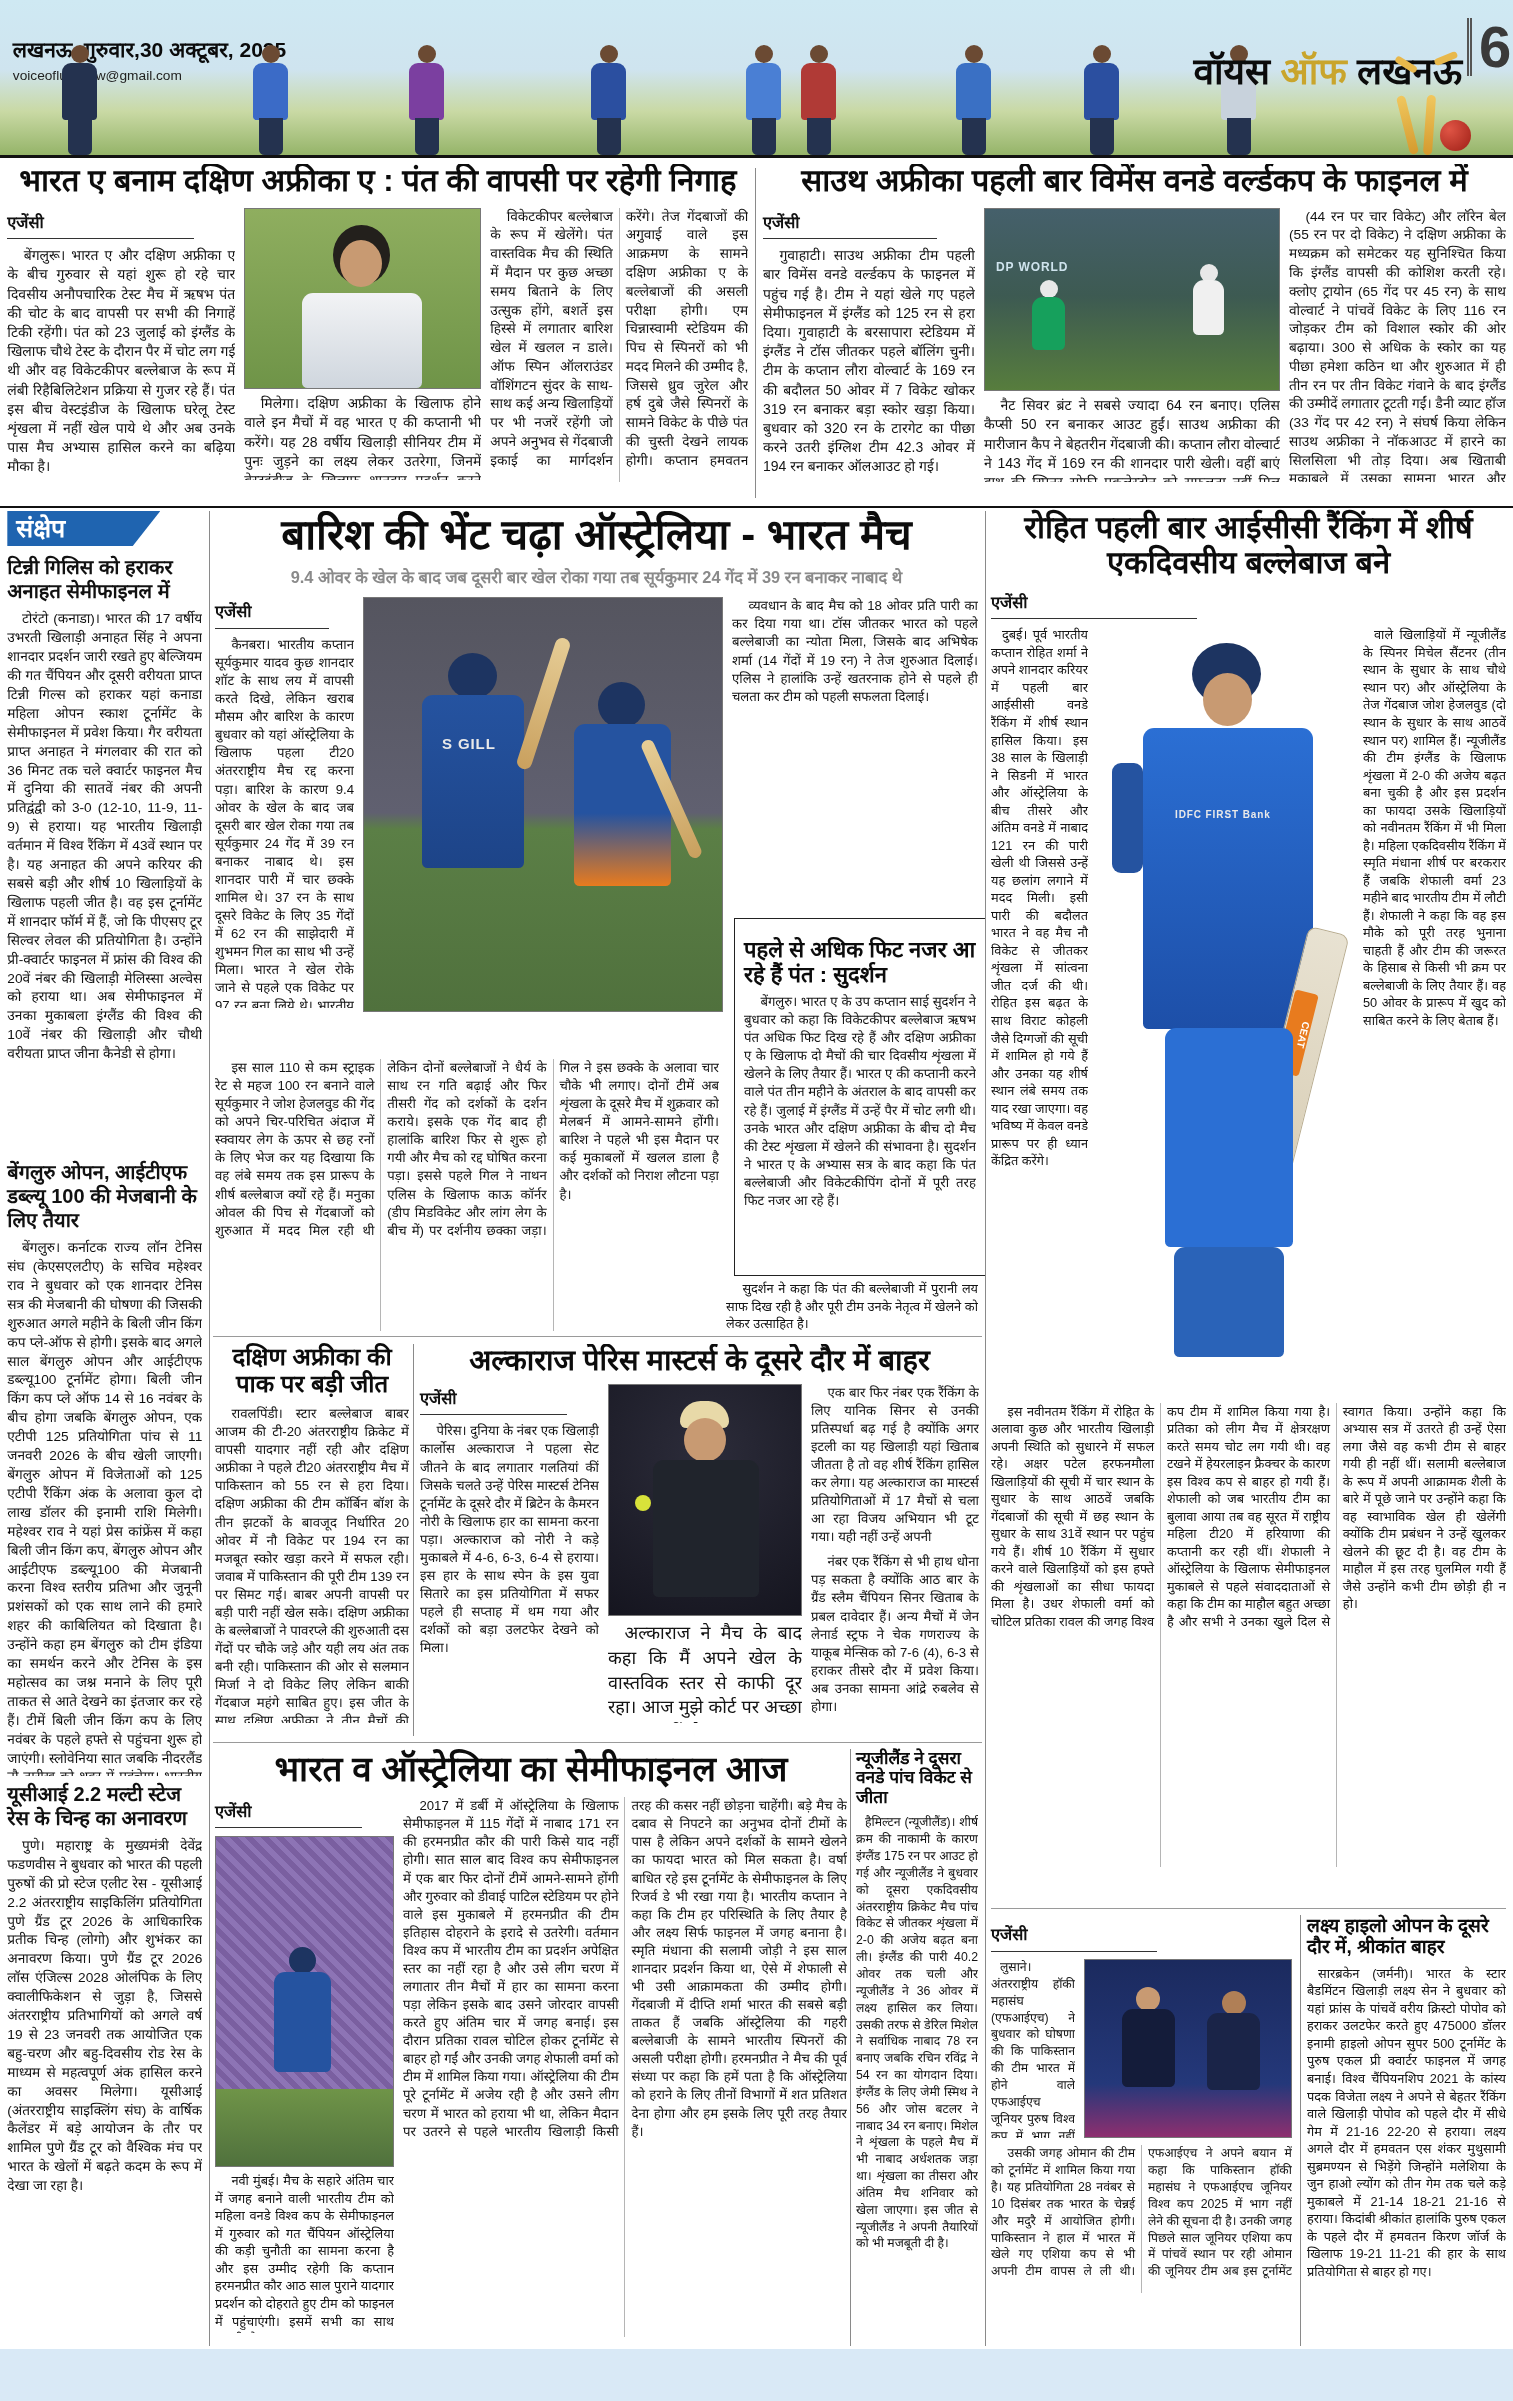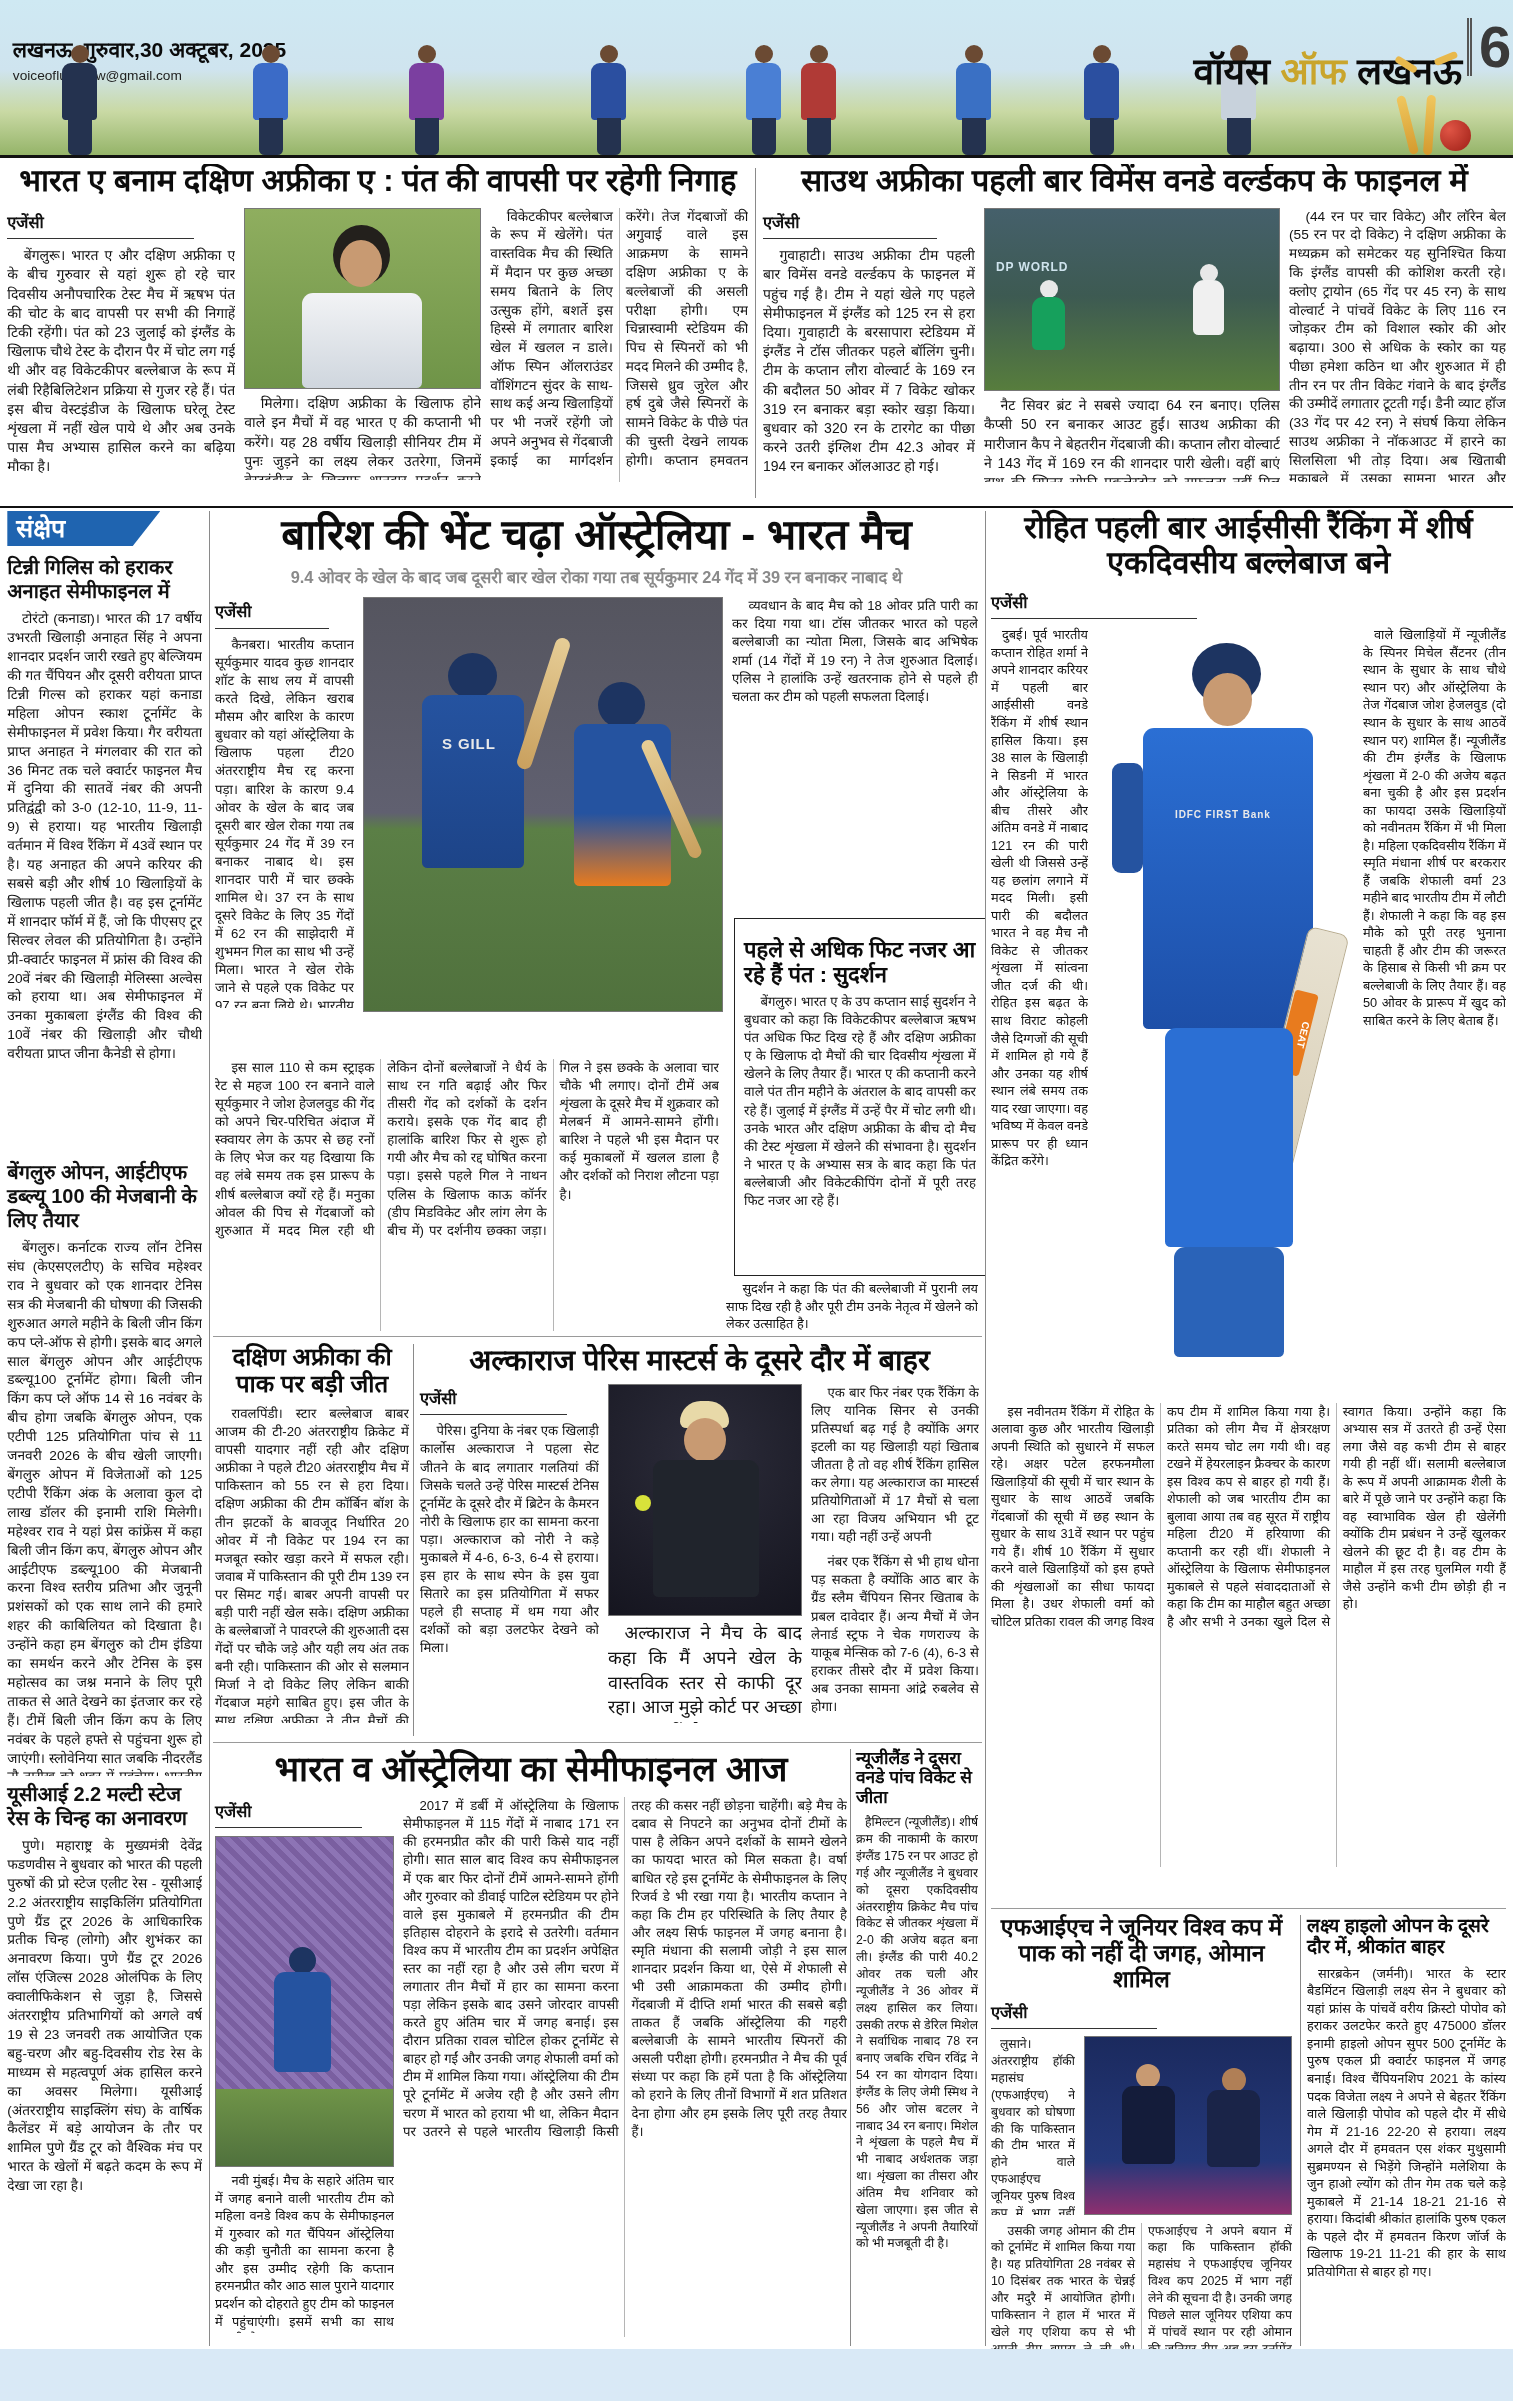--- a/index.html
+++ b/index.html
@@ -308,21 +308,20 @@
   <div class="vrule" style="left:850px;top:1749px;height:597px;"></div>
 
   <div class="art" style="left:856px;top:1749px;width:122px;">
     <div class="hl" style="font-size:17.3px;text-align:left;">न्यूजीलैंड ने दूसरा वनडे पांच विकेट से जीता</div>
     <div class="bt" style="height:511px;margin-top:7.3px;font-size:12.3px;text-indent:9px;">हैमिल्टन (न्यूजीलैंड)। शीर्ष क्रम की नाकामी के कारण इंग्लैंड 175 रन पर आउट हो गई और न्यूजीलैंड ने बुधवार को दूसरा एकदिवसीय अंतरराष्ट्रीय क्रिकेट मैच पांच विकेट से जीतकर शृंखला में 2-0 की अजेय बढ़त बना ली। इंग्लैंड की पारी 40.2 ओवर तक चली और न्यूजीलैंड ने 36 ओवर में लक्ष्य हासिल कर लिया। उसकी तरफ से डेरिल मिशेल ने सर्वाधिक नाबाद 78 रन बनाए जबकि रचिन रविंद्र ने 54 रन का योगदान दिया। इंग्लैंड के लिए जेमी स्मिथ ने 56 और जोस बटलर ने नाबाद 34 रन बनाए। मिशेल ने शृंखला के पहले मैच में भी नाबाद अर्धशतक जड़ा था। शृंखला का तीसरा और अंतिम मैच शनिवार को खेला जाएगा। इस जीत से न्यूजीलैंड ने अपनी तैयारियों को भी मजबूती दी है।</div>
   </div>
 
   <div class="hrule light" style="left:991px;top:1908px;width:515px;height:0.9px;"></div>
 
   <div class="art" style="left:991px;top:1915px;width:301px;">
-    <div class="hl" style="font-size:23px;">एफआईएच ने जूनियर विश्व कप में पाक को नहीं दी जगह, ओमान शामिल</div>
     <div class="byline" style="margin-top:5.5px;width:55%;">एजेंसी</div>
     <div class="row" style="height:179px;">
       <div style="width:84px;">
         <div class="bt" style="height:179px;font-size:12.3px;text-indent:9px;">लुसाने। अंतरराष्ट्रीय हॉकी महासंघ (एफआईएच) ने बुधवार को घोषणा की कि पाकिस्तान की टीम भारत में होने वाले एफआईएच जूनियर पुरुष विश्व कप में भाग नहीं लेगी और</div>
       </div>
       <div class="photo" style="flex:1;height:177px;background:linear-gradient(180deg,#1b2a5e,#24387a 70%,#8e2f6f 100%);">
         <div class="fh" style="left:51px;top:27px;width:24px;height:24px;background:#c89a72;"></div>
         <div class="fb" style="left:37px;top:49px;width:53px;height:78px;background:#141c3a;"></div>
         <div class="fh" style="left:137px;top:31px;width:24px;height:24px;background:#b07f56;"></div>
         <div class="fb" style="left:122px;top:53px;width:53px;height:77px;background:#1a2448;"></div>

